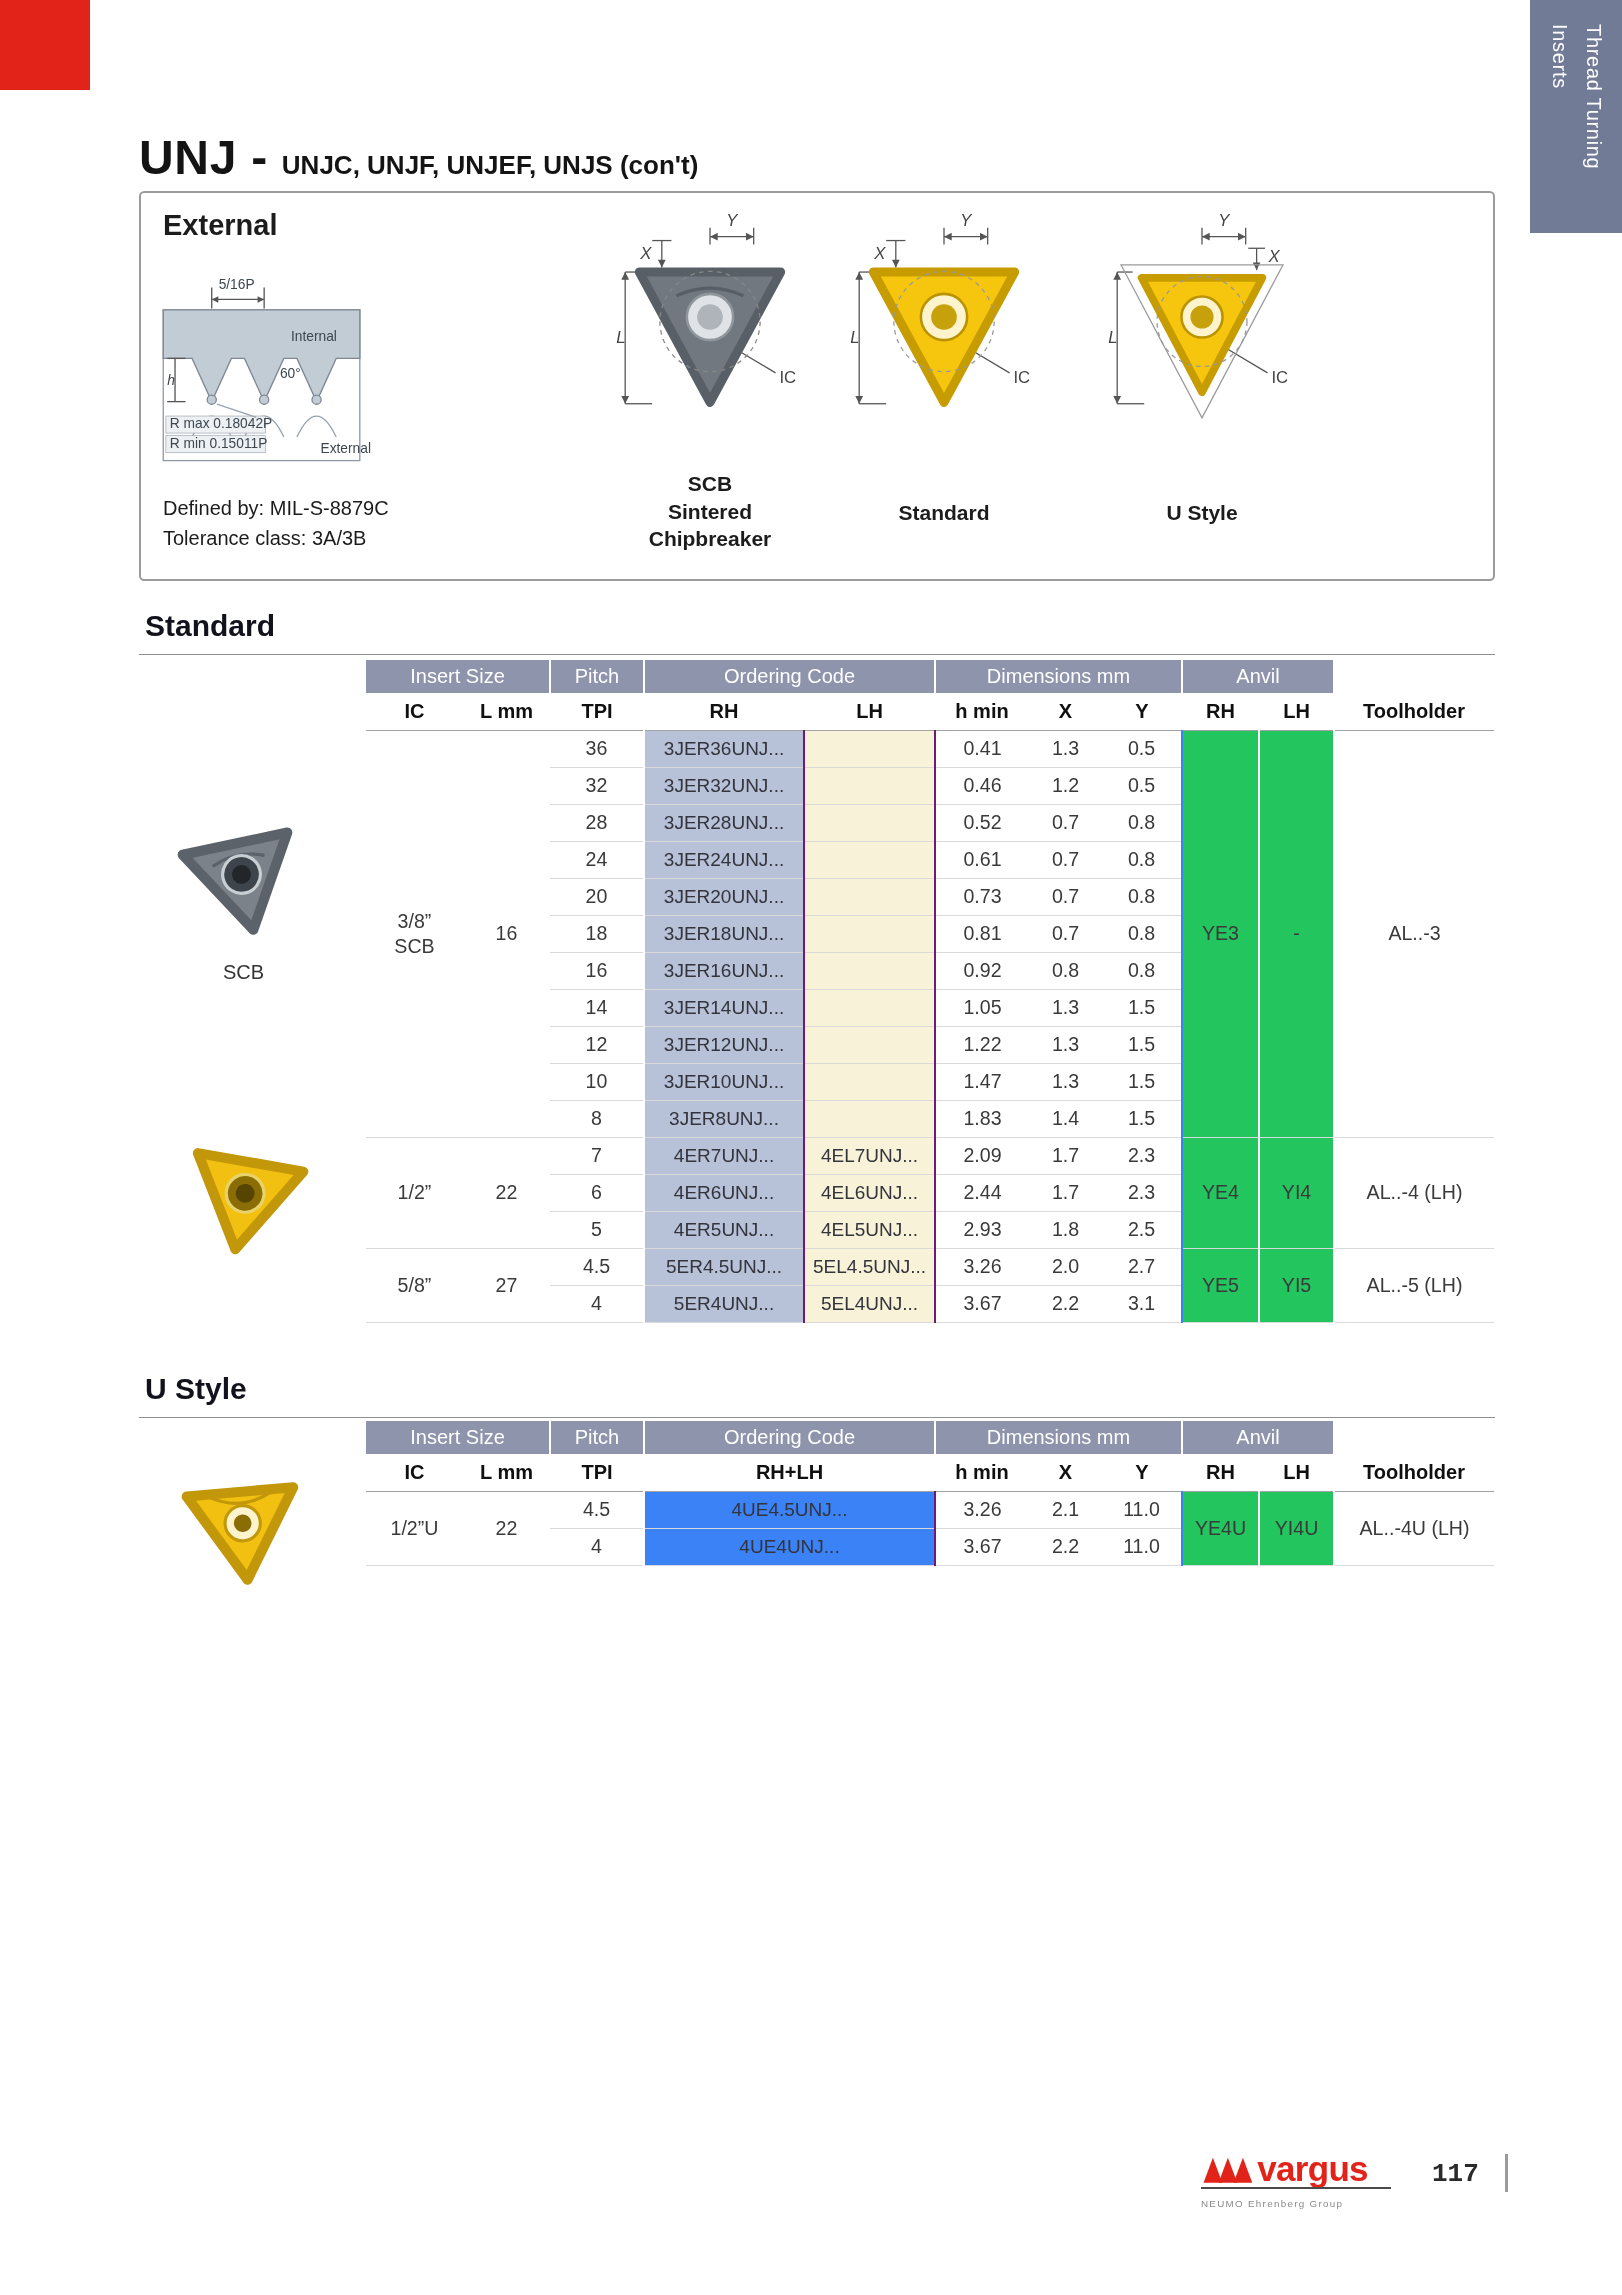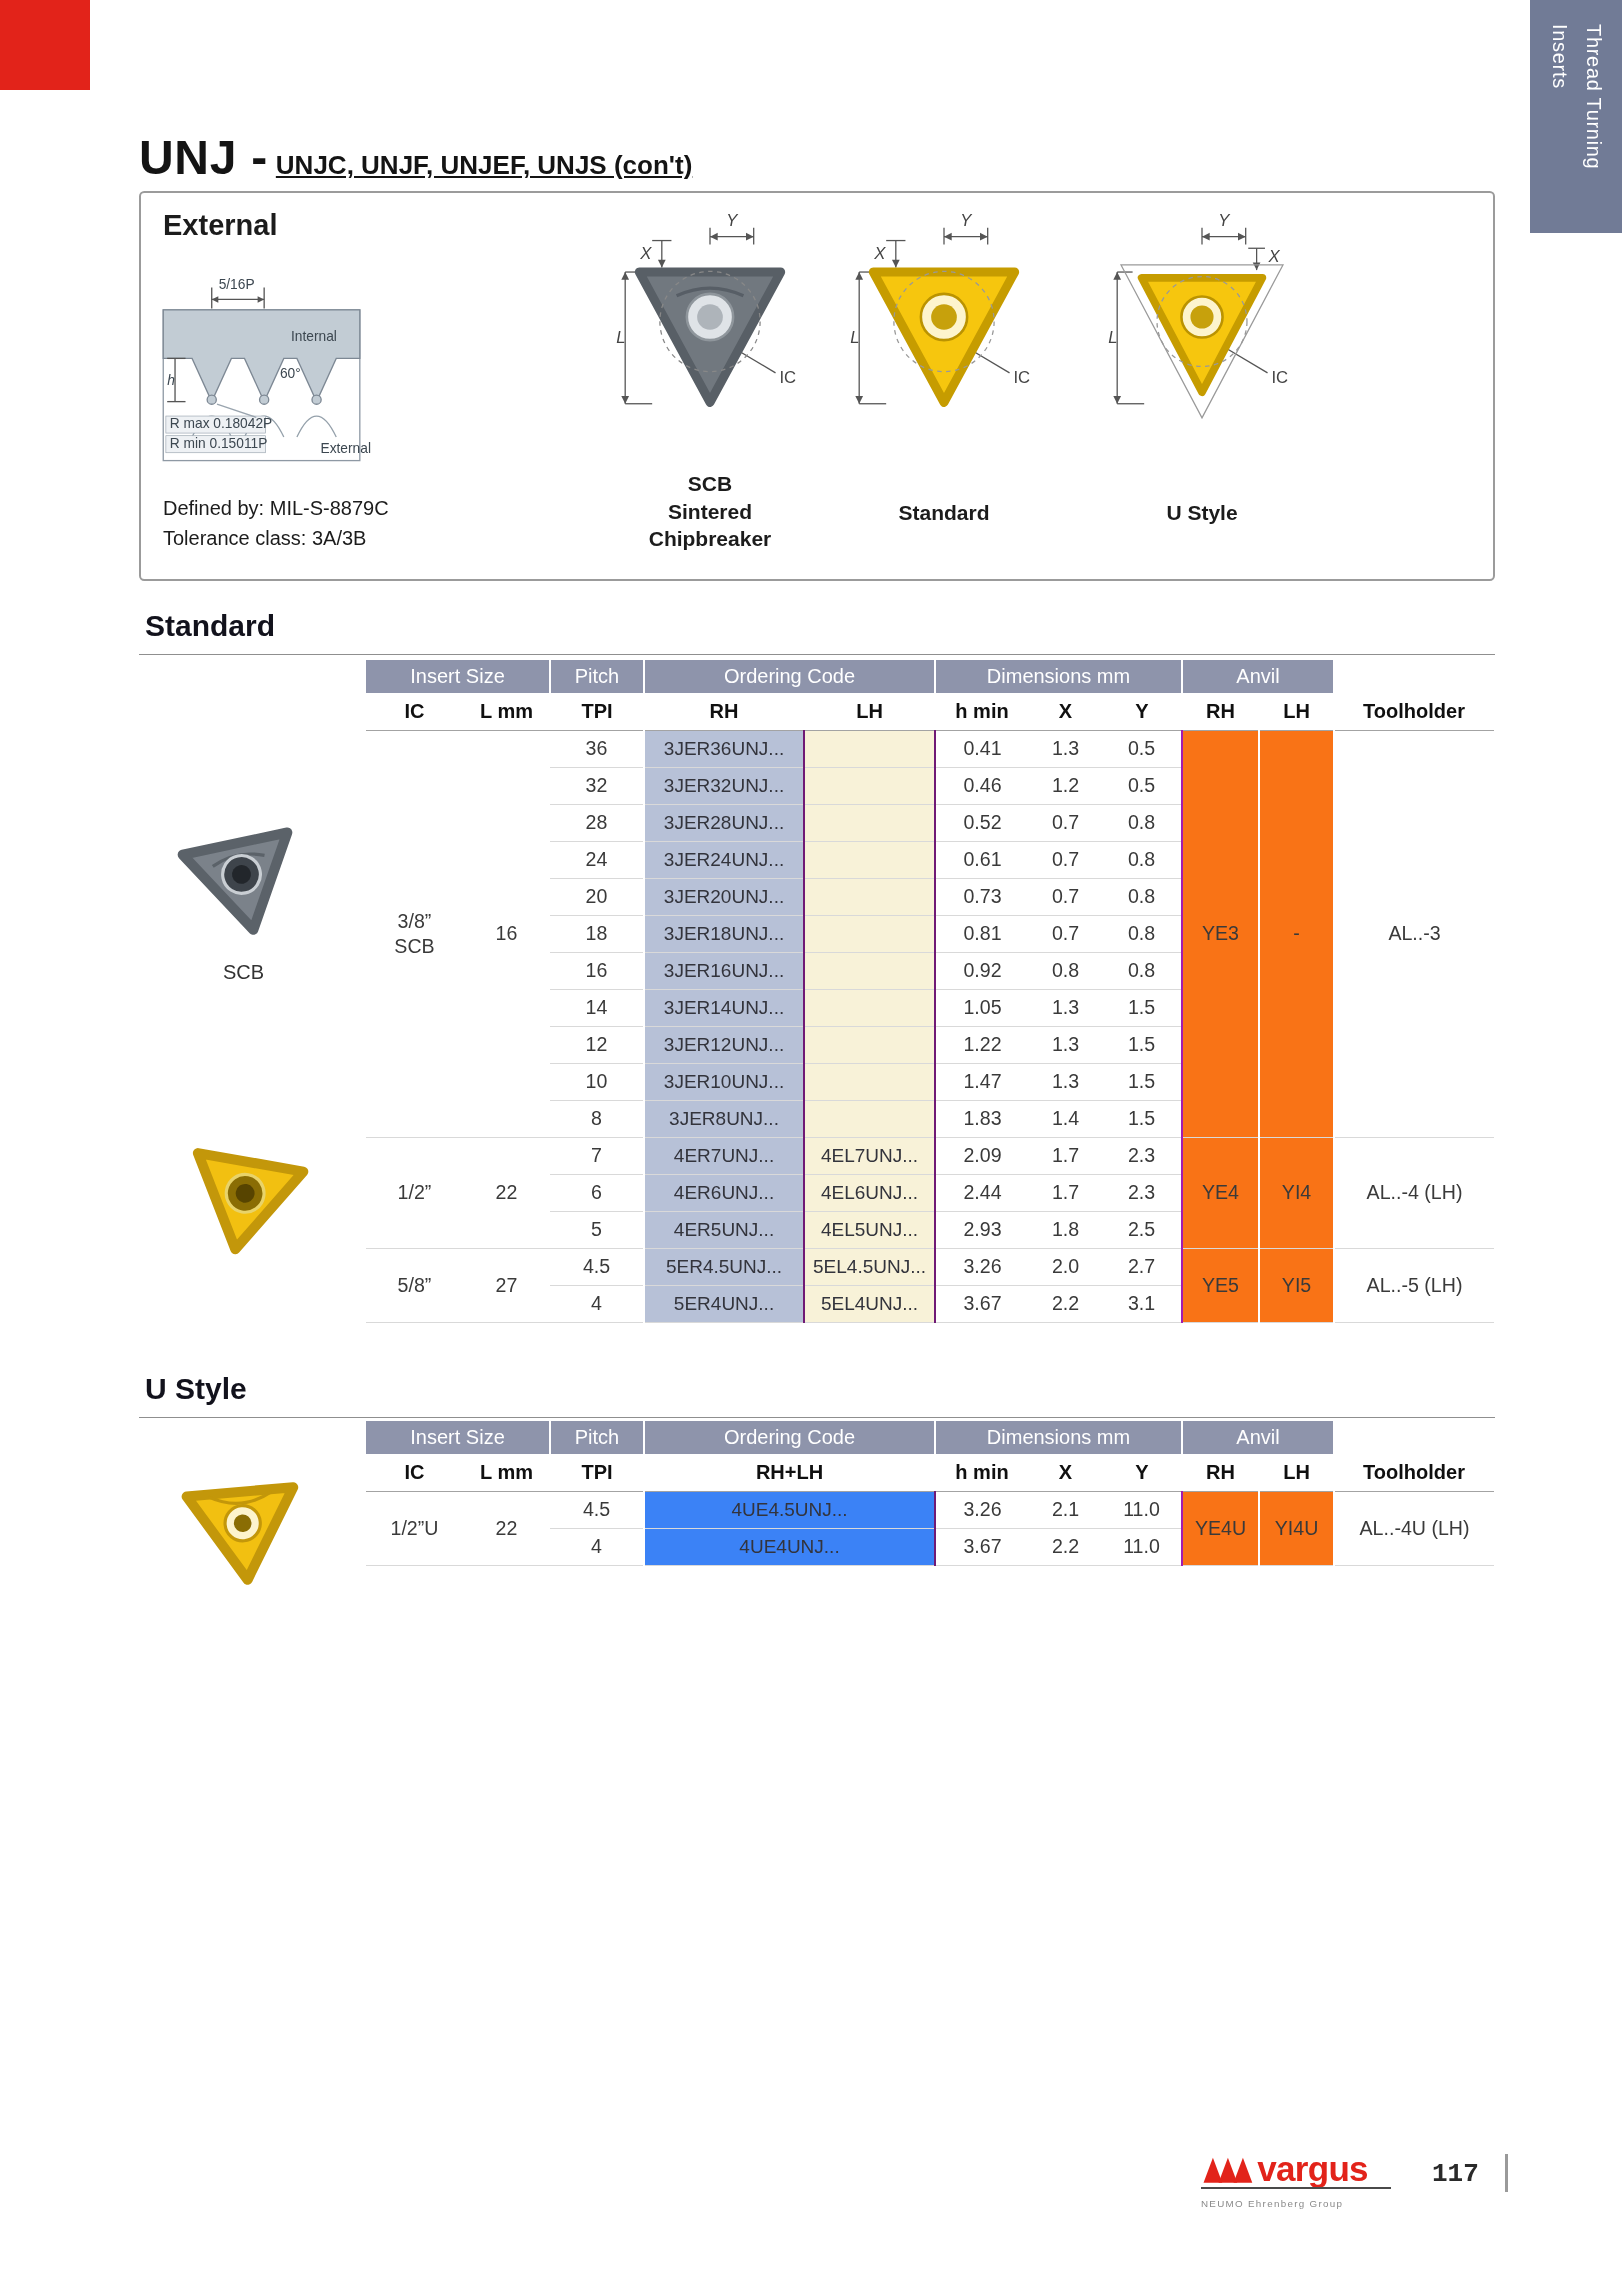--- a/index.html
+++ b/index.html
@@ -8,21 +8,21 @@
   .page { position:relative; width:1623px; height:2295px; background:#fff; overflow:hidden; }
 
   
   .red-square { position:absolute; left:0; top:0; width:90px; height:90px; background:#e2231a; }
   .side-tab { position:absolute; right:0; top:0; width:93px; height:233px; background:#717b96; display:flex; justify-content:center; padding-top:23.6px; }
   .side-tab .tab-text { writing-mode:vertical-rl; color:#fff; font-size:20px; line-height:1.7; letter-spacing:0.7px; text-align:left; }
 
   
   .title { position:absolute; left:139px; top:130px; white-space:nowrap; }
   .title .main { font-size:48px; font-weight:800; color:#141414; letter-spacing:0.7px; }
-  .title .sub  { font-size:26px; font-weight:700; color:#141414; margin-left:8px;text-decoration:underline; }
+  .title .sub  { font-size:26px; font-weight:700; color:#141414; margin-left:14px; }
 
   
   .external-box { position:absolute; left:139px; top:191px; width:1356px; height:390px; border:2px solid #9b9b9b; border-radius:5.2px; background:#fff; }
   .external-heading { position:absolute; left:22px; top:15.7px; font-size:29px; font-weight:700; color:#1c1c1c; }
   .profile-wrap { position:absolute; left:17px; top:85px; width:249px; height:204px; }
   .profile-wrap svg { width:100%; height:100%; }
   .defined { position:absolute; left:22px; top:300px; font-size:20px; color:#1c1c1c; line-height:1.5; }
   .diagram { position:absolute; top:18.3px; width:222px; text-align:center; }
   .diagram svg { width:196px; height:257px; }
   .diagram .cap { font-size:21px; font-weight:700; color:#1c1c1c; line-height:1.3; white-space:pre-line; }
@@ -54,21 +54,21 @@
   th.group-head { background:#8e94ab; color:#fff; font-size:20px; font-weight:400; height:33px; border-left:2px solid #fff; }
   th.group-head:first-child { border-left:none; }
   th.group-head.blank { background:#fff; }
   th.col-head { font-size:20px; font-weight:700; color:#101010; height:37px; background:#fff; }
   tbody td { font-size:19.6px; color:#3a3a3a; height:37px; border-bottom:0.7px solid #d9d9d9; background:#fff; }
   tbody tr.group-first td { border-top:1.3px solid #a3a3a3; }
   td.code-cell { border-left:2px solid #fff; border-right:2px solid #701a75; font-size:19px; color:#33343c; }
   td.rh-code { background:#b7c1d7; }
   td.lh-code { background:#f8f2d8; }
   td.u-code  { background:#3b82f6; }
-  td.anvil-cell { background:#f97316; border-left:2px solid #a21caf; border-right:2px solid #fff; }
+  td.anvil-cell { background:#22c55e; border-left:2px solid #3b82f6; border-right:2px solid #fff; }
   td.ic-cell { white-space:pre-line; line-height:1.25; }
 
   
   .footer { position:absolute; left:1201px; top:2154px; display:flex; align-items:flex-start; }
   .logo-block { display:flex; flex-direction:column; width:190px; }
   .logo-row { display:flex; align-items:flex-end; }
   .logo-tris { width:55px; height:30px; margin-right:1.3px; }
   .logo-word { font-size:35px; font-weight:800; color:#e2231a; letter-spacing:-0.7px; line-height:0.85; }
   .logo-underline { height:2px; background:#4a4a4a; margin-top:3.3px; width:100%; }
   .logo-sub { font-size:9.8px; color:#8a8a8a; letter-spacing:1.3px; margin-top:9px; white-space:nowrap; }

